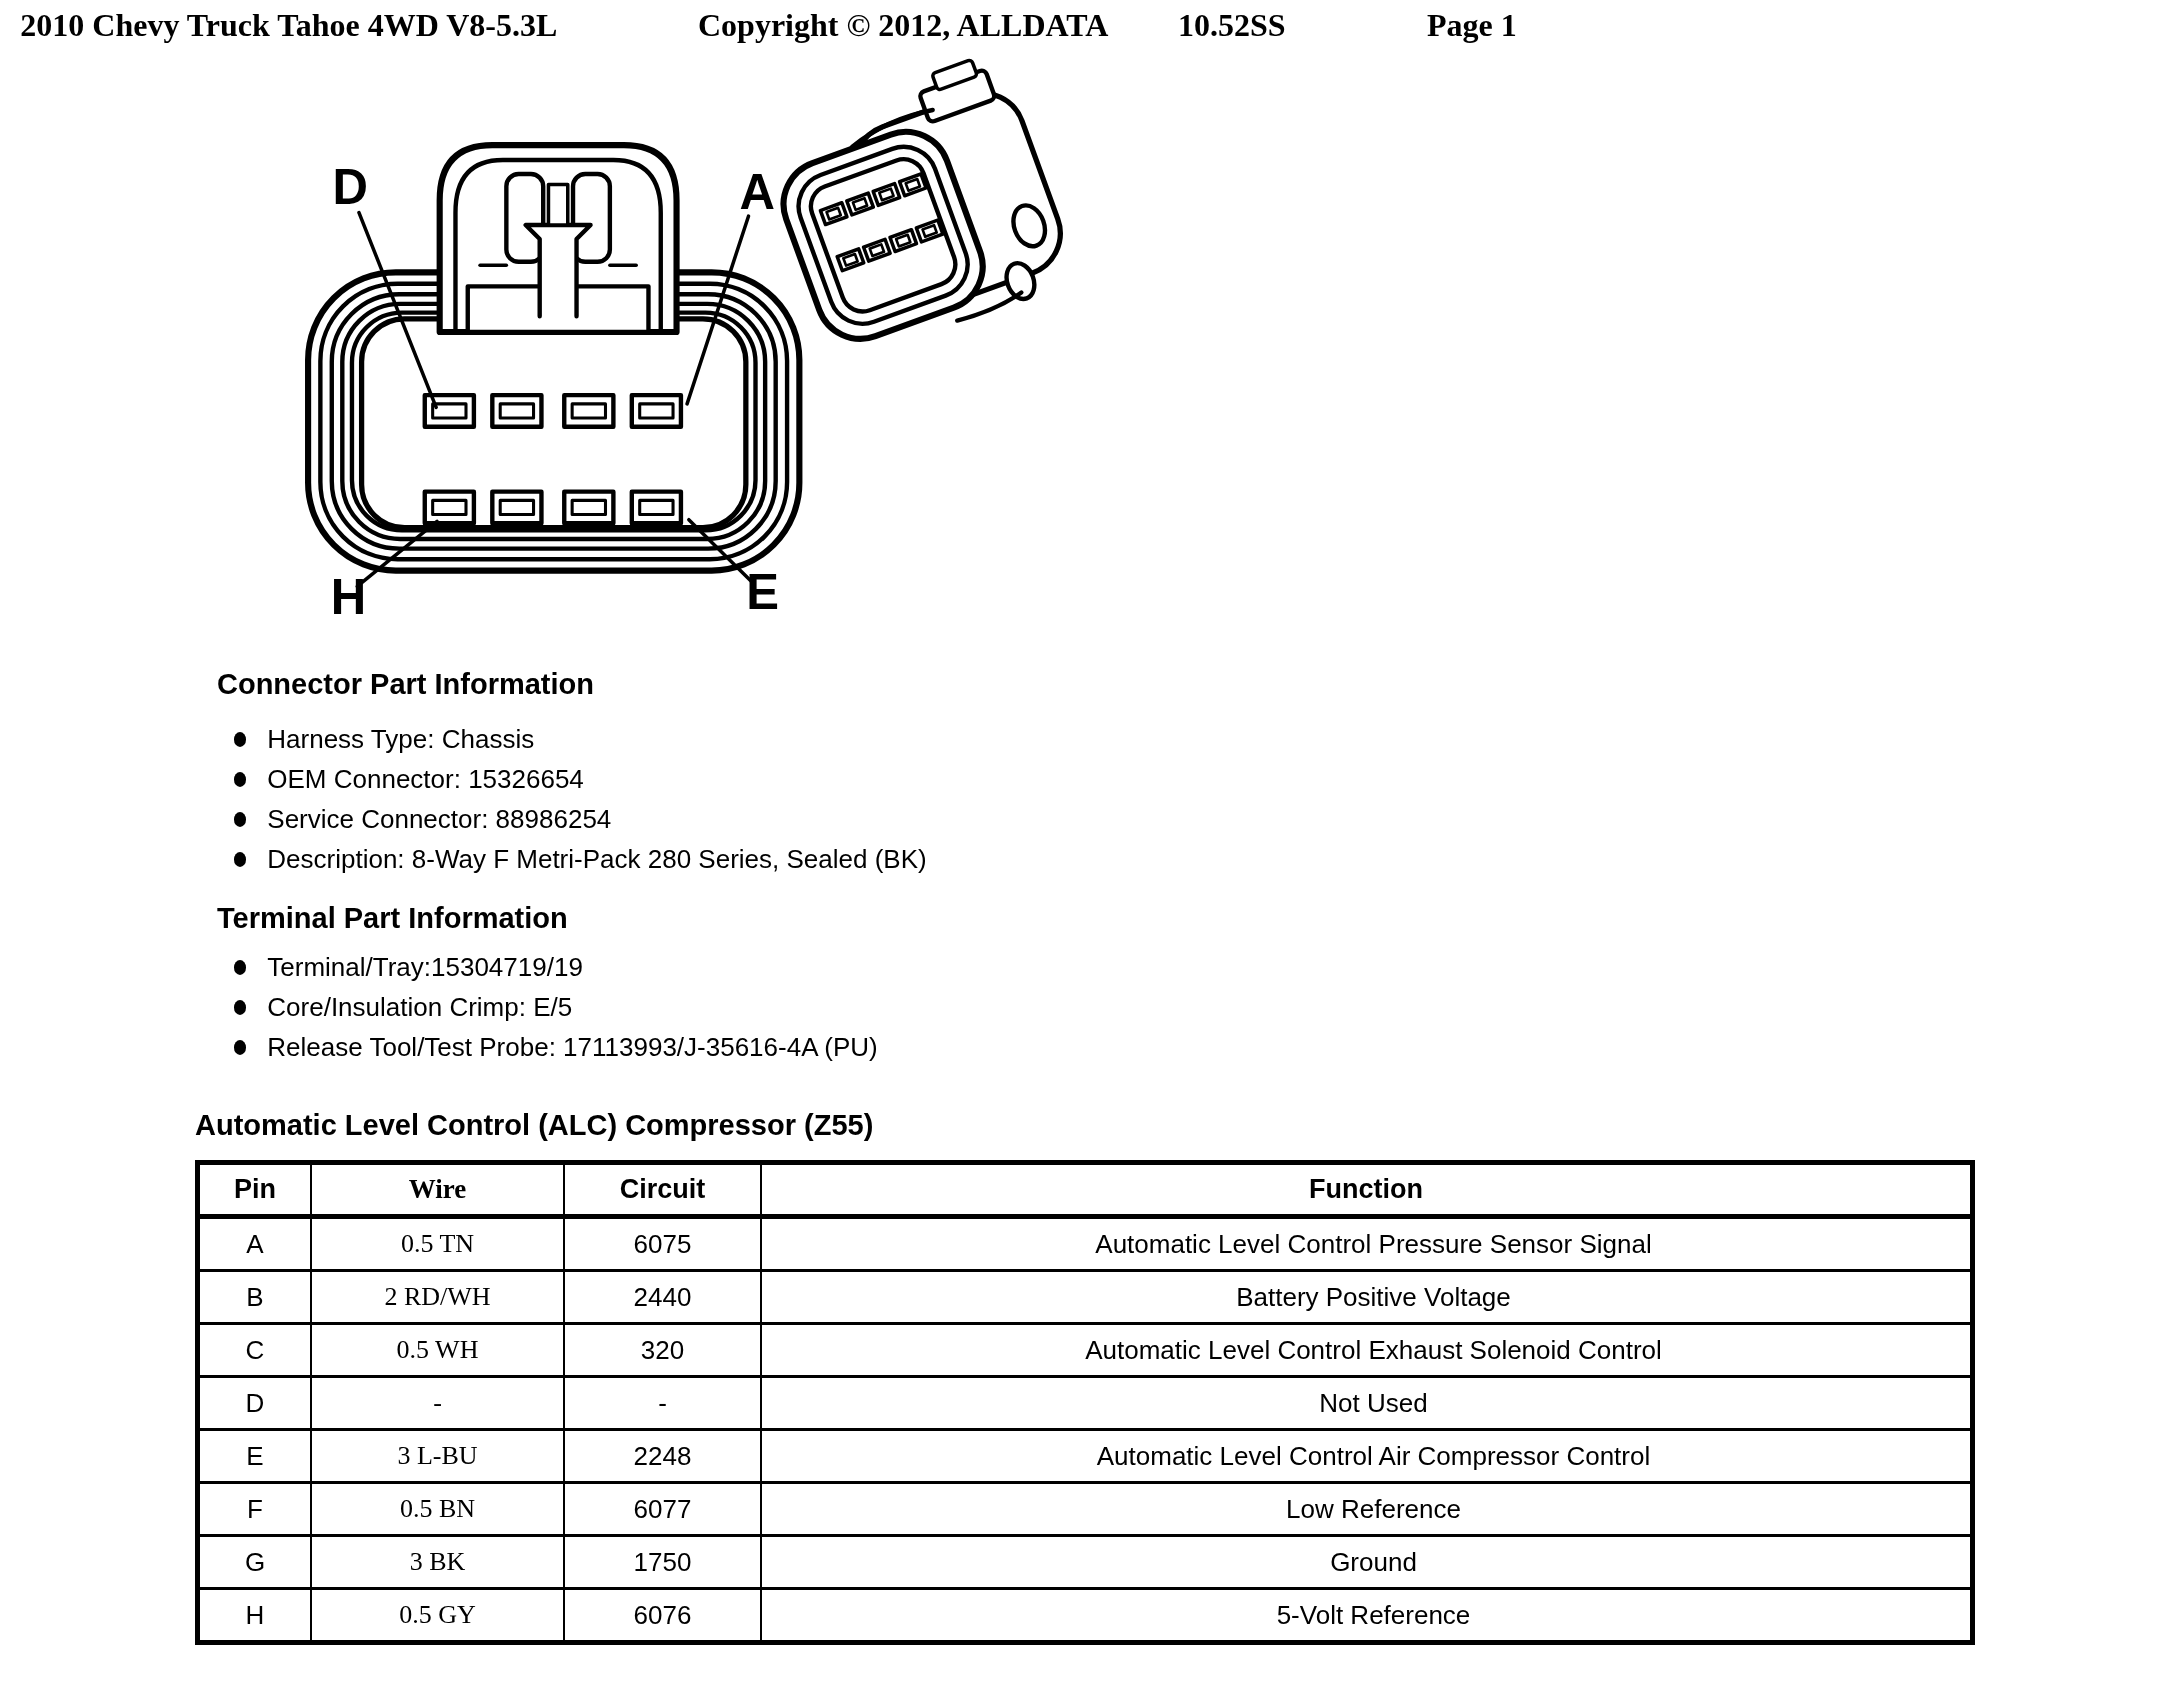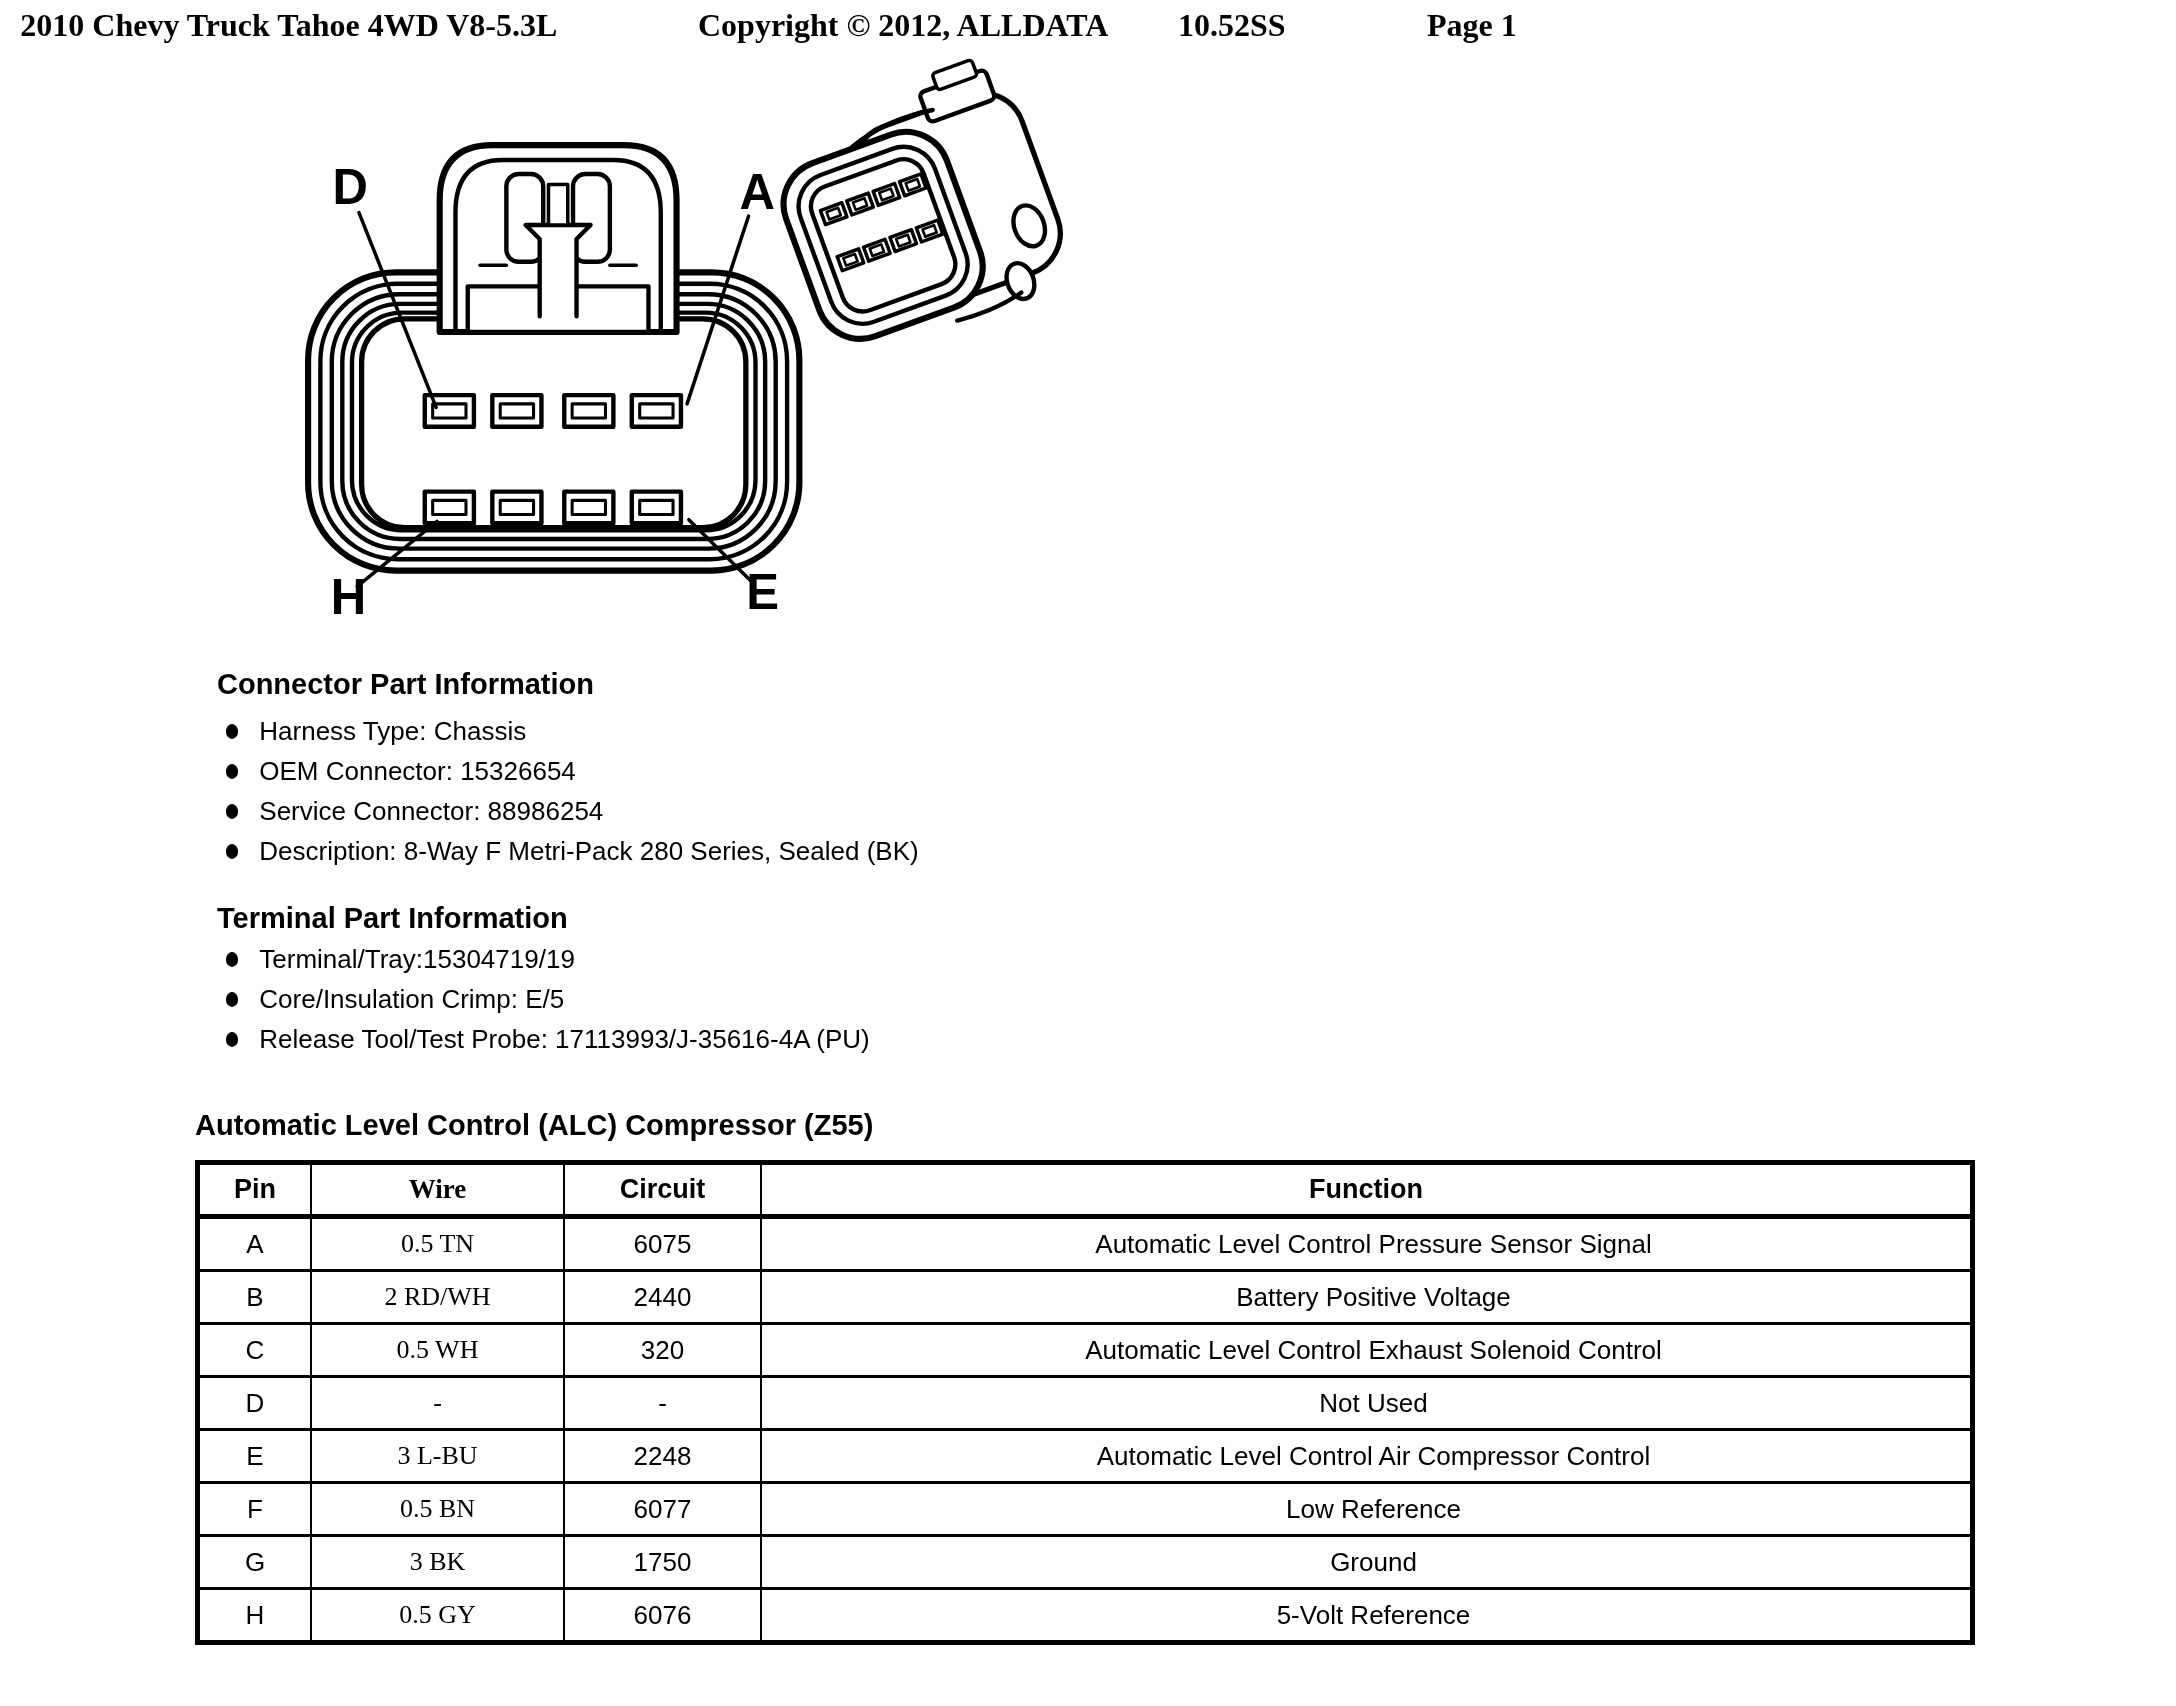--- a/index.html
+++ b/index.html
@@ -25,21 +25,21 @@
   
   .diagram{position:absolute;left:176px;top:53px;width:966px;height:579px;}
   
   .sec-heading{
     position:absolute;left:200px;margin:17px;
     font-size:29px;font-weight:bold;white-space:nowrap;
   }
   .h-connector{top:651px;}
   .h-terminal{top:885px;}
   ul.bullets{
-    position:absolute;left:226px;margin:0;padding:0;list-style:none;
+    position:absolute;left:226px;margin:8px;padding:0;list-style:none;
   }
   .ul-connector{top:711px;}
   .ul-terminal{top:939px;}
   ul.bullets li{
     display:flex;align-items:center;height:40px;
     font-size:26px;white-space:nowrap;
   }
   ul.bullets li::before{
     content:"";display:inline-block;flex:0 0 auto;
     width:12.3px;height:15px;border-radius:50%;

